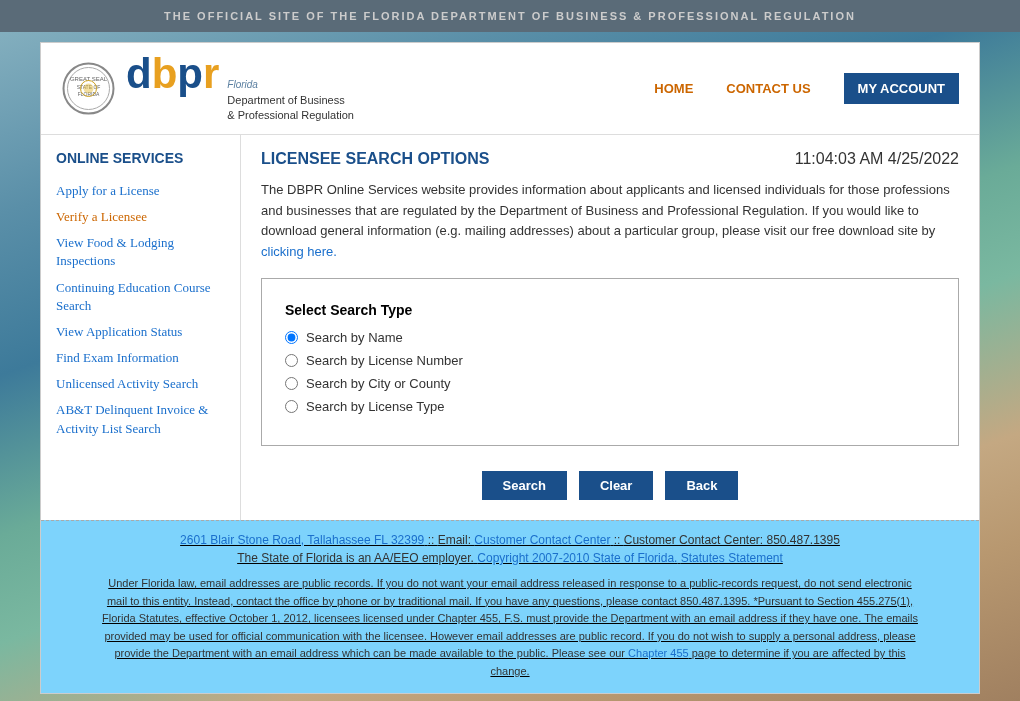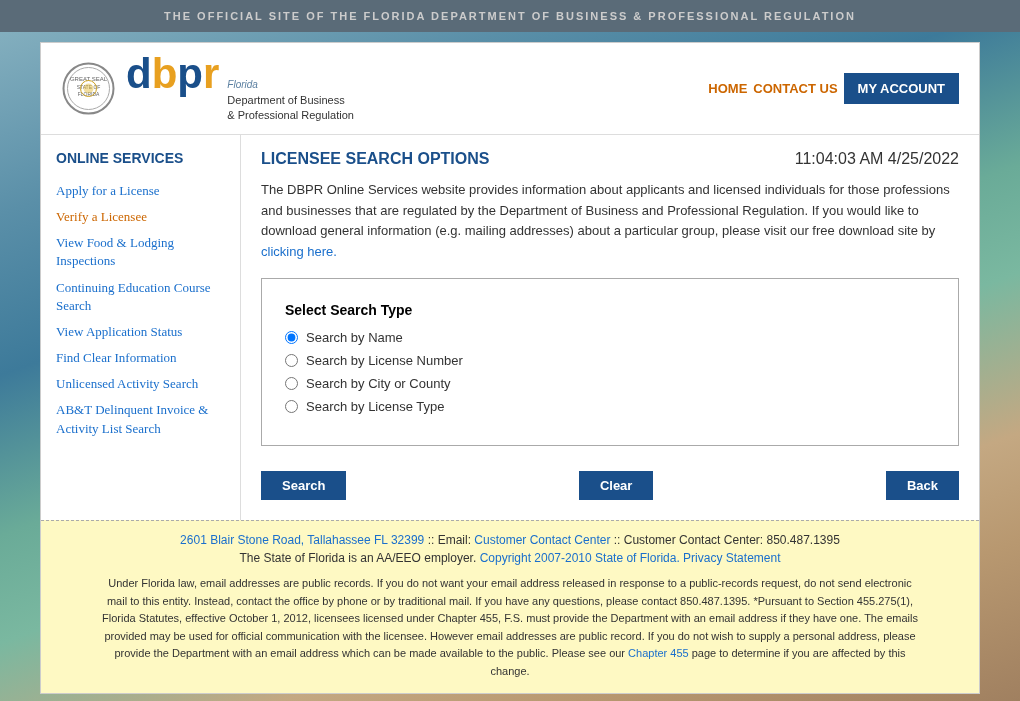--- a/index.html
+++ b/index.html
@@ -89,21 +89,21 @@
     .logo-dept-text {
       font-size: 11px;
       color: #333;
       line-height: 1.4;
       margin-left: 8px;
     }
 
     .nav-links {
       display: flex;
       align-items: center;
-      gap: 6px;
+      gap: 33px;
     }
 
     .nav-link {
       color: #cc6600;
       font-size: 13px;
       font-weight: bold;
       text-decoration: none;
       cursor: pointer;
     }
 
@@ -218,41 +218,42 @@
 
     .radio-option label {
       font-size: 13px;
       color: #333;
       cursor: pointer;
     }
 
     
     .button-row {
       display: flex;
-      justify-content: space-between;
-      gap: 4px;
+      justify-content: center;
+      gap: 12px;
       padding: 5px 0;
     }
 
     .btn {
       padding: 6px 20px;
       font-size: 13px;
       font-weight: bold;
       cursor: pointer;
       border: 1px solid #1a4f8a;
       background: #1a4f8a;
       color: white;
     }
 
     
     .footer {
-      background: #fef9c3;
+      background: #7dd3fc;
       border-top: 1px dashed #aaa;
       padding: 12px 20px;
       text-align: center;
+      text-decoration: underline;
     }
 
     .footer-line1 {
       font-size: 12px;
       color: #333;
       margin-bottom: 4px;
     }
 
     .footer-line1 a, .footer-link {
       color: #1a6fcc;
@@ -342,21 +343,21 @@
   <div class="content-area">
 
     <div class="sidebar">
       <div class="sidebar-title">ONLINE SERVICES</div>
 
       <a class="sidebar-link">Apply for a License</a>
       <a class="sidebar-link active">Verify a Licensee</a>
       <a class="sidebar-link">View Food &amp; Lodging Inspections</a>
       <a class="sidebar-link">Continuing Education Course Search</a>
       <a class="sidebar-link">View Application Status</a>
-      <a class="sidebar-link">Find Clear Information</a>
+      <a class="sidebar-link">Find Exam Information</a>
       <a class="sidebar-link">Unlicensed Activity Search</a>
       <a class="sidebar-link">AB&amp;T Delinquent Invoice &amp; Activity List Search</a>
     </div>
 
     <div class="main-content">
       <div class="section-header">
         <div class="section-title">LICENSEE SEARCH OPTIONS</div>
         <div class="timestamp">11:04:03 AM 4/25/2022</div>
       </div>
 
@@ -406,21 +407,21 @@
       <span> </span>
       <a class="footer-link">Customer Contact Center</a>
       <span> :: </span>
       <span>Customer Contact Center: 850.487.1395</span>
     </div>
     <div class="footer-line2">
       <span>The State of Florida is an AA/EEO employer.</span>
       <span> </span>
       <a class="footer-link">Copyright 2007-2010 State of Florida.</a>
       <span> </span>
-      <a class="footer-link">Privacy Statement</a>
+      <a class="footer-link">Statutes Statement</a>
     </div>
     <div class="footer-disclaimer">
       <span>Under Florida law, email addresses are public records. If you do not want your email address released in response to a public-records request, do not send electronic mail to this entity. Instead, contact the office by phone or by traditional mail. If you have any questions, please contact 850.487.1395. *Pursuant to Section 455.275(1), Florida Statutes, effective October 1, 2012, licensees licensed under Chapter 455, F.S. must provide the Department with an email address if they have one. The emails provided may be used for official communication with the licensee. However email addresses are public record. If you do not wish to supply a personal address, please provide the Department with an email address which can be made available to the public. Please see our</span>
       <span> </span>
       <a class="footer-link">Chapter 455</a>
       <span> </span>
       <span>page to determine if you are affected by this change.</span>
     </div>
   </div>
 

